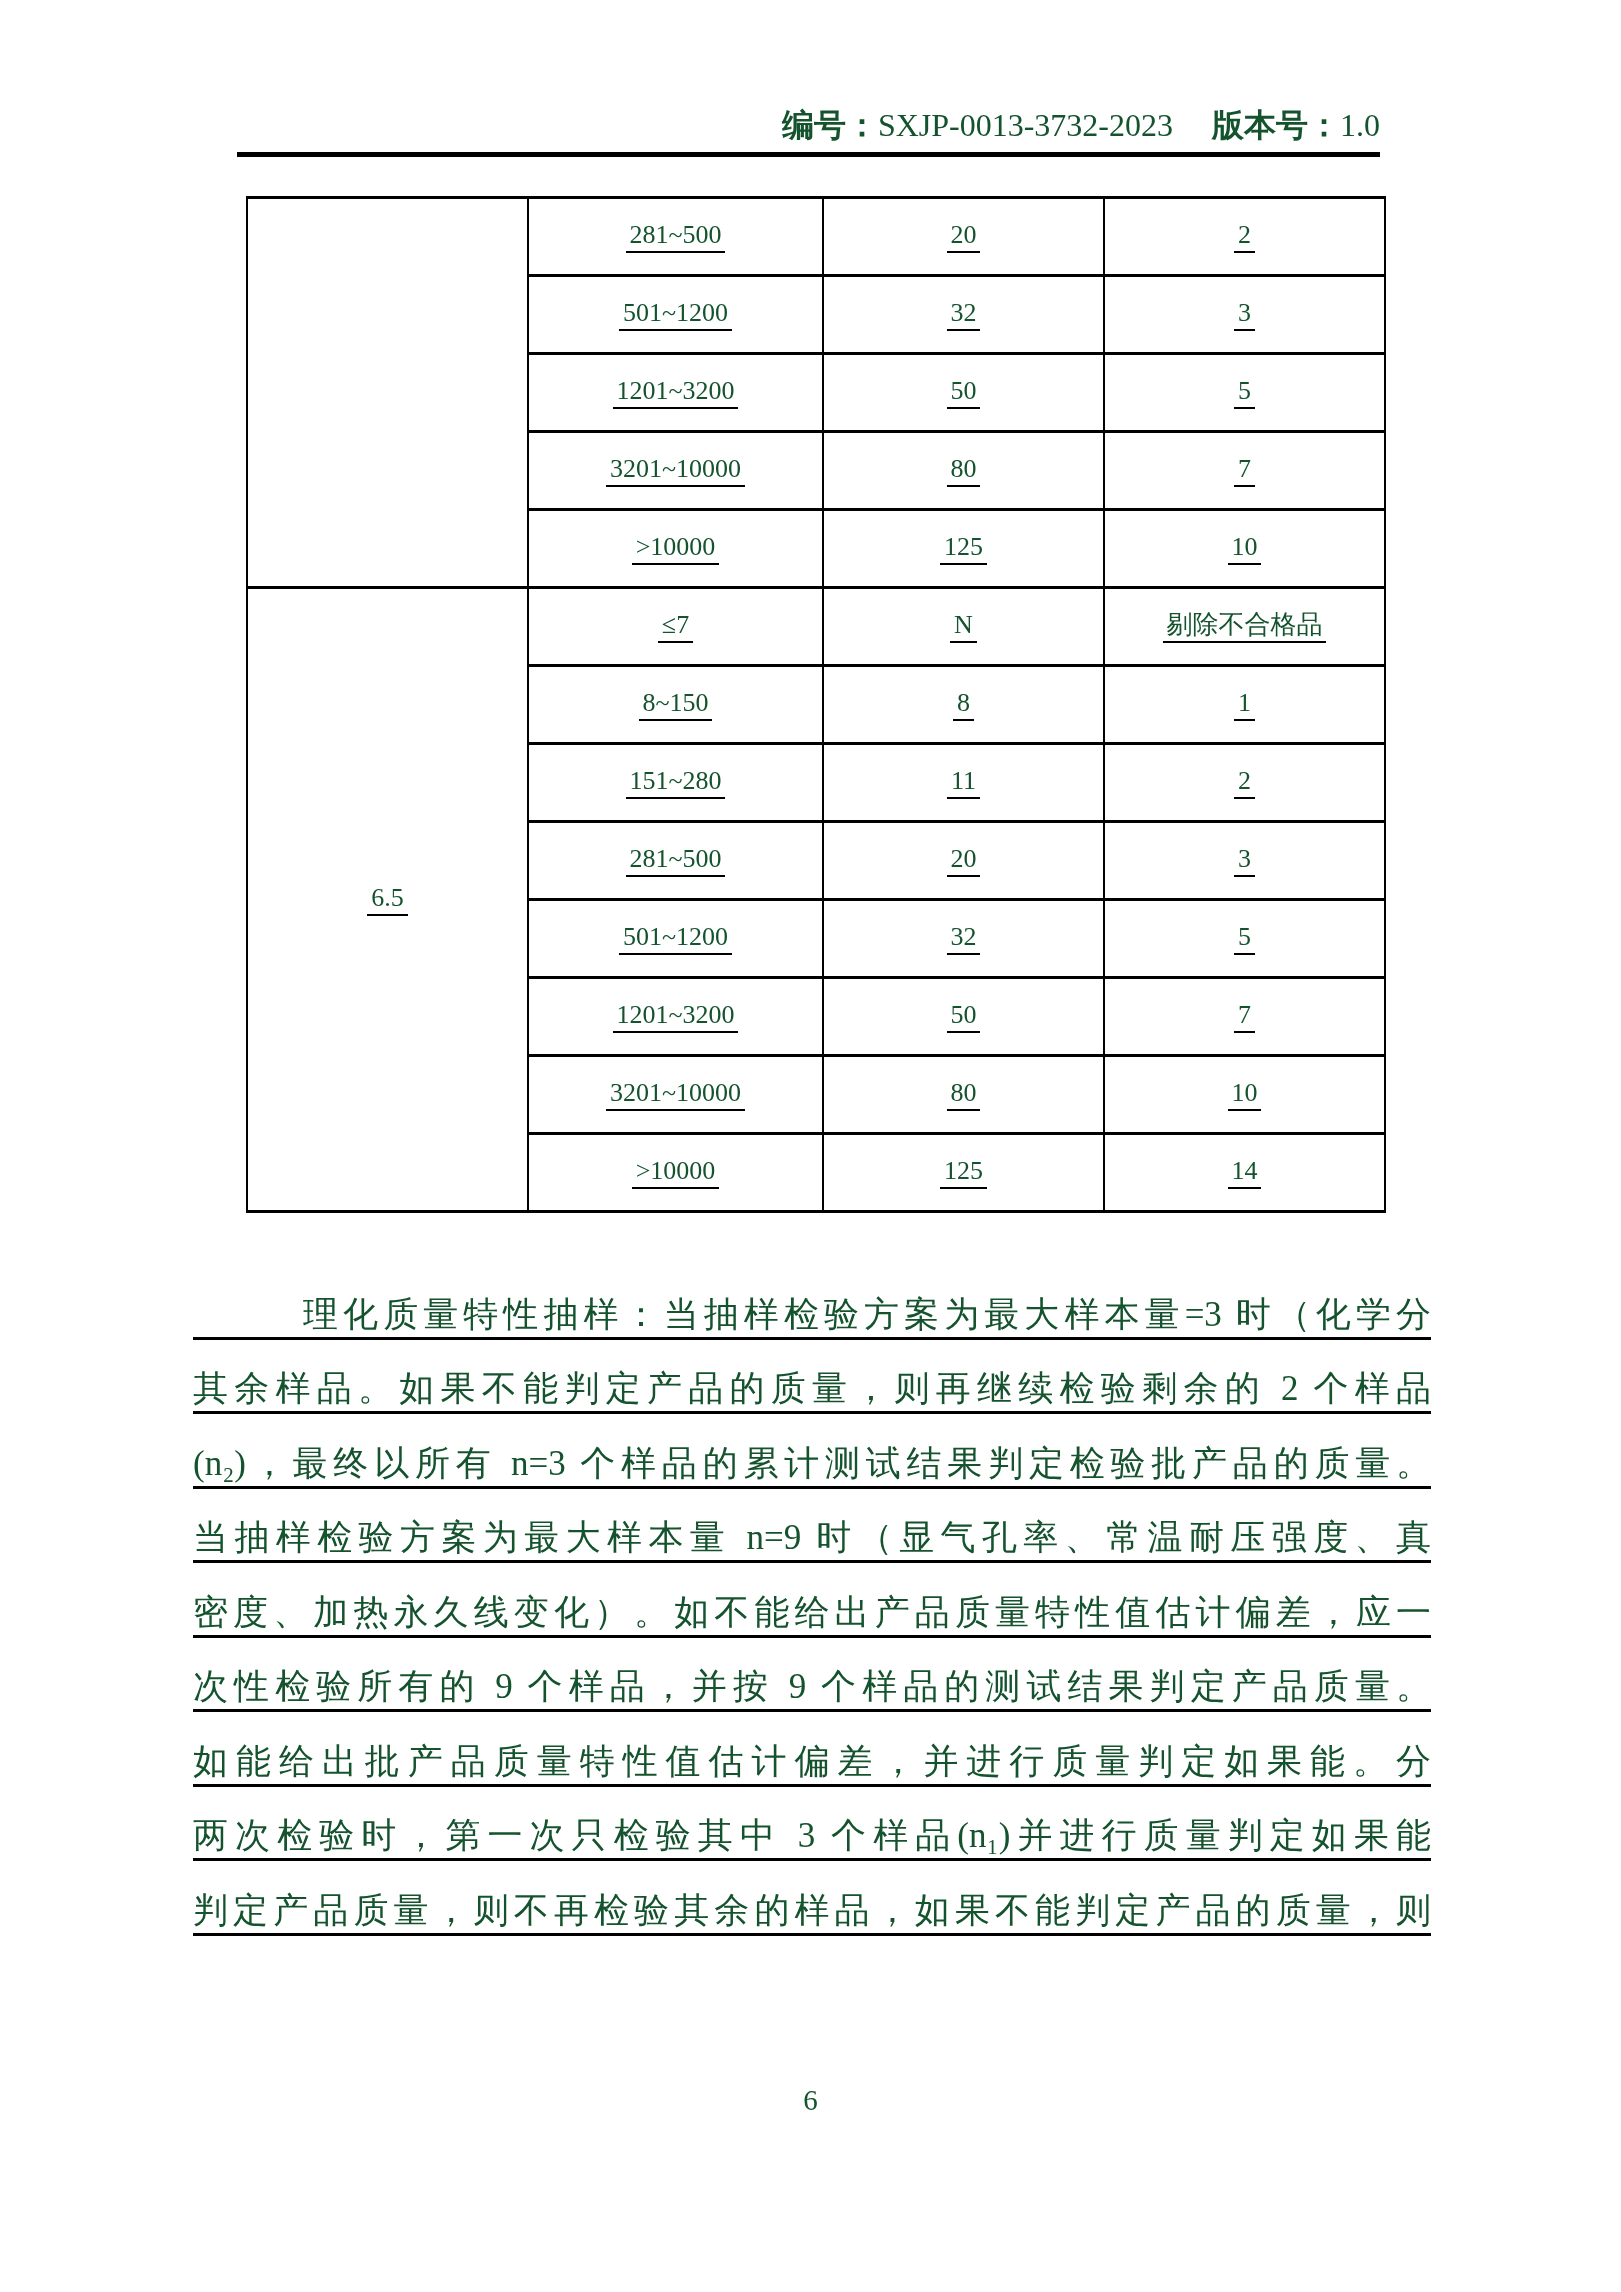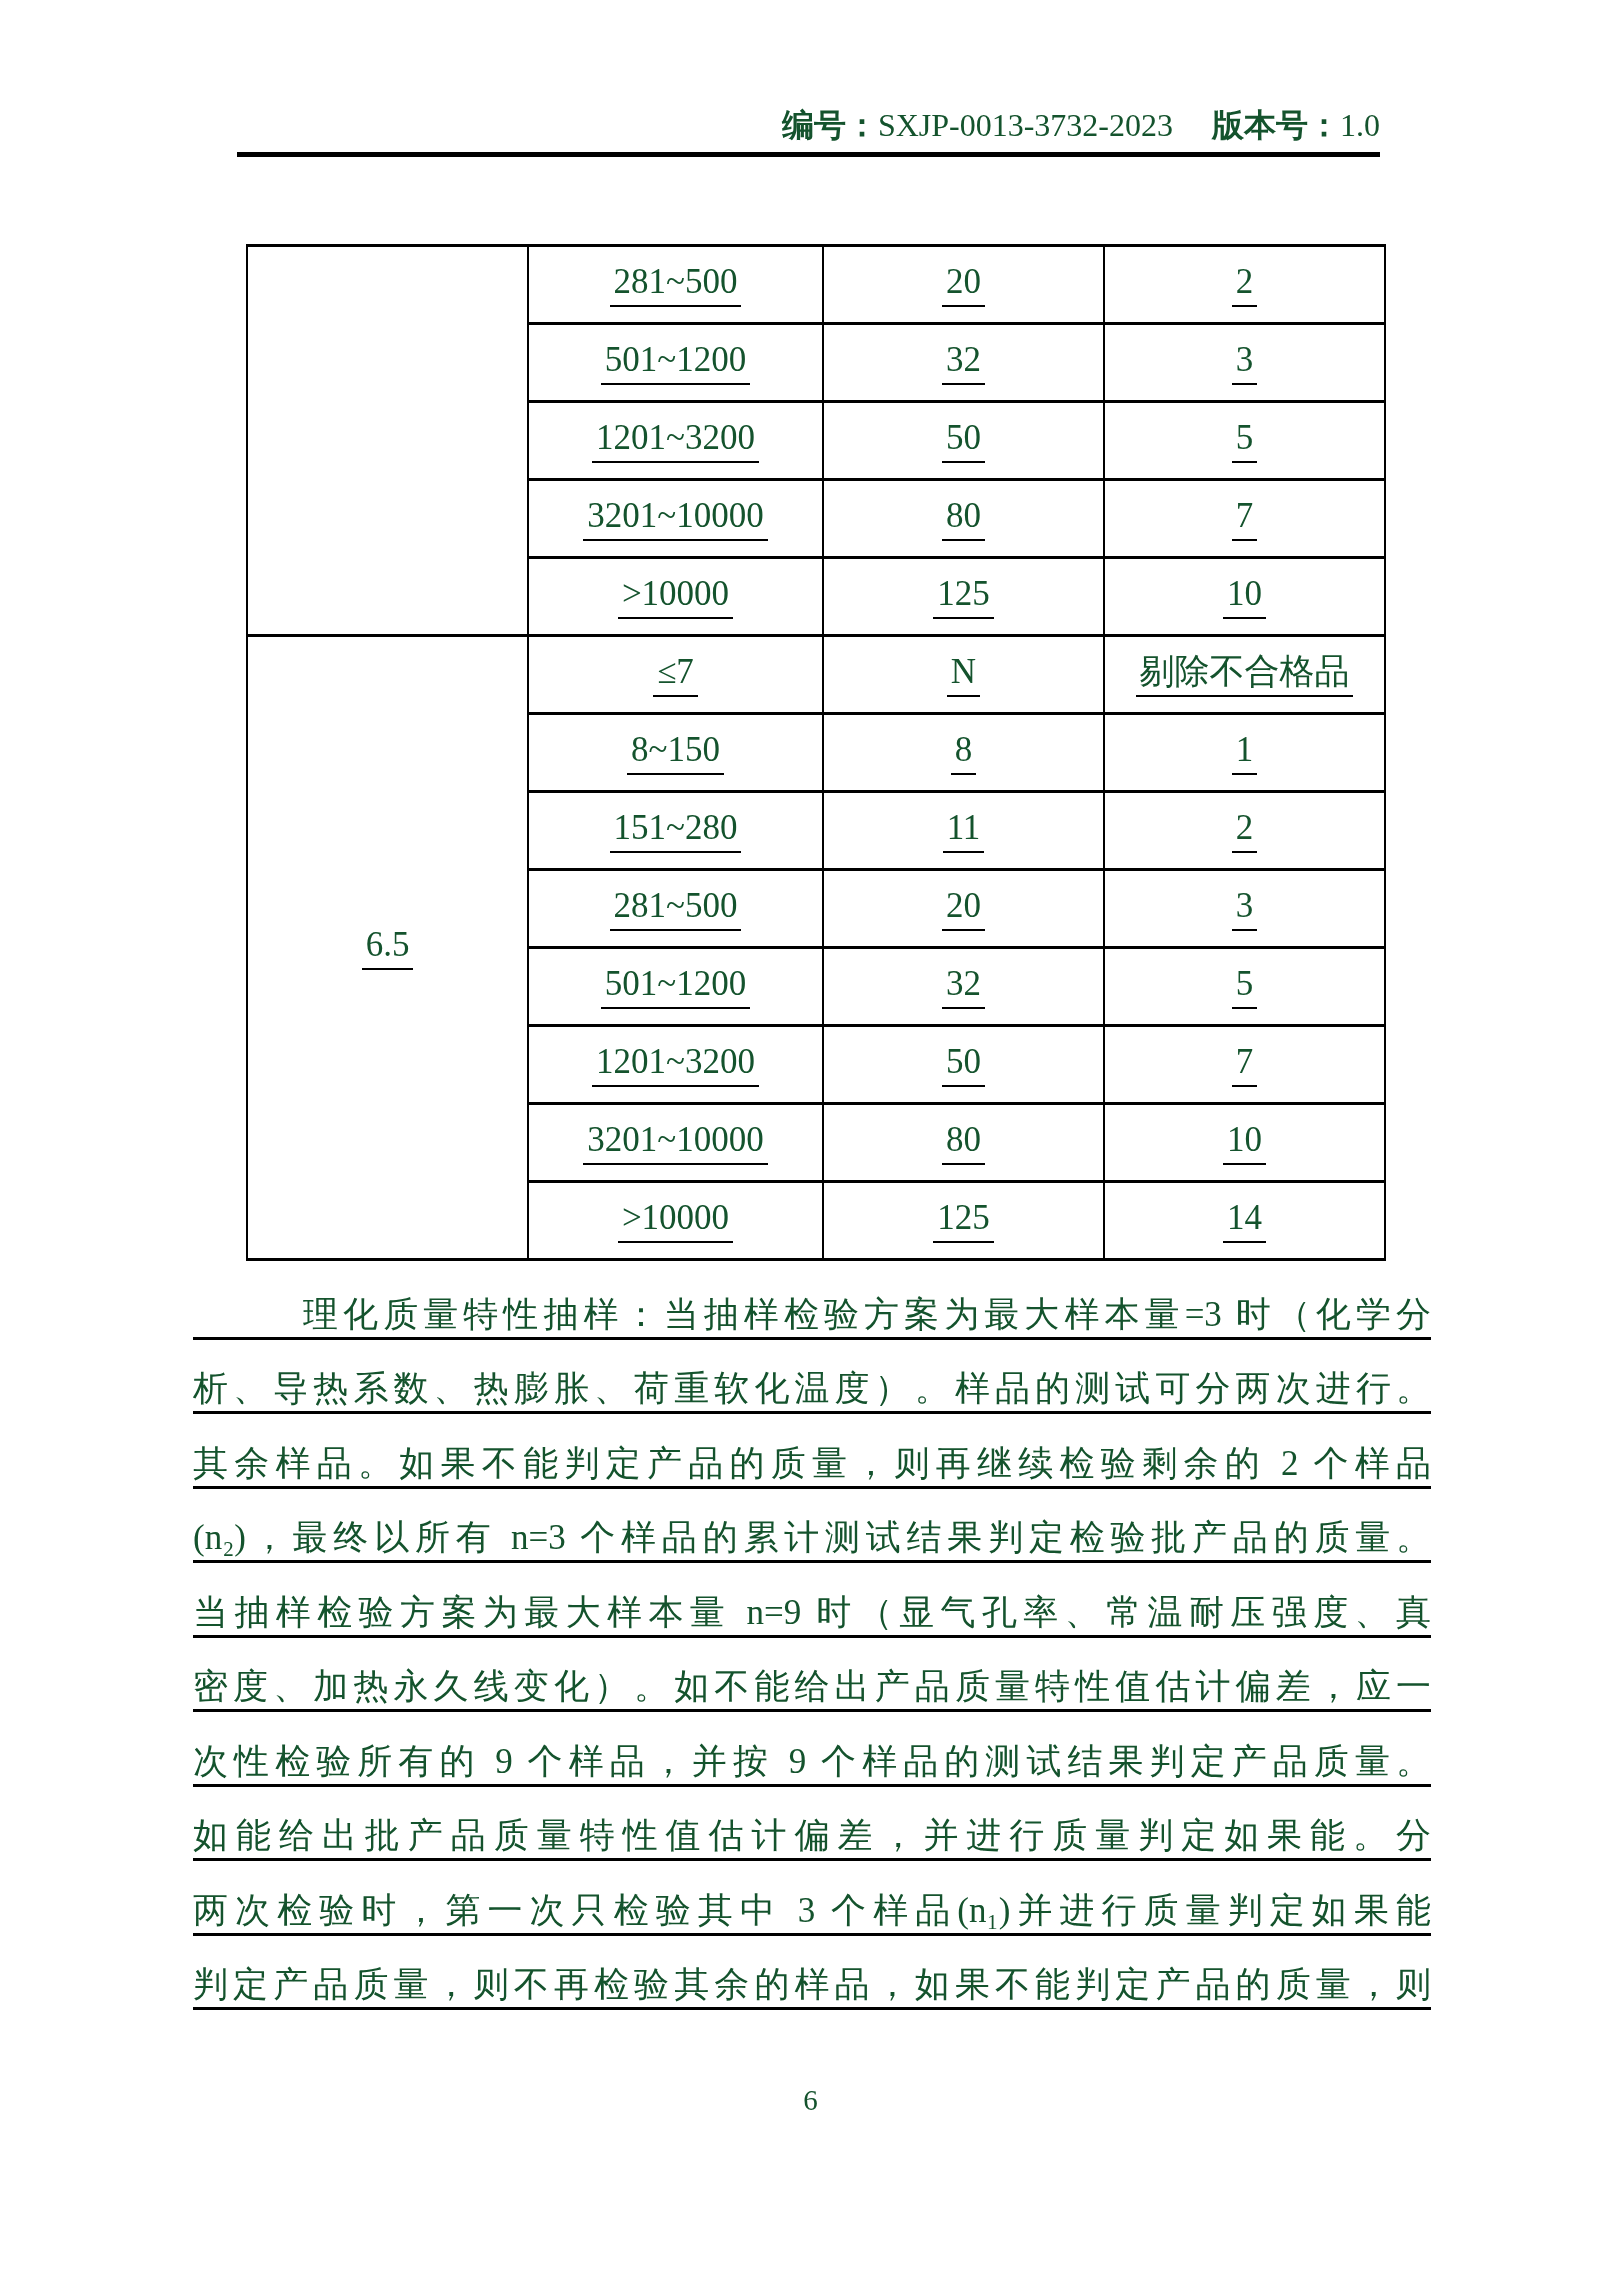--- a/index.html
+++ b/index.html
@@ -33,22 +33,21 @@
     background: #000000;
   }
 
   
   .sample-table {
     position: absolute;
     top: 196px;
     left: 246px;
     border-collapse: collapse;
     table-layout: fixed;
-    font-size: 35px;
-    margin-top: 48px;
+    font-size: 26px;
   }
   .sample-table td {
     border: 2.9px solid #000000;
     border-top-width: 3.9px;
     border-bottom-width: 3.9px;
     height: 78px;
     text-align: center;
     vertical-align: middle;
     padding: 0;
     box-sizing: border-box;
@@ -173,21 +172,20 @@
       <tr>
         <td><span class="u">&gt;10000</span></td>
         <td><span class="u">125</span></td>
         <td><span class="u">14</span></td>
       </tr>
     </tbody>
   </table>
 
   <div class="paragraph">
     <div class="para-line first">理化质量特性抽样：当抽样检验方案为最大样本量=3 时（化学分</div>
-    <div class="para-line">析、导热系数、热膨胀、荷重软化温度）。样品的测试可分两次进行。</div>
     <div class="para-line">其余样品。如果不能判定产品的质量，则再继续检验剩余的 2 个样品</div>
     <div class="para-line">(n₂)，最终以所有 n=3 个样品的累计测试结果判定检验批产品的质量。</div>
     <div class="para-line">当抽样检验方案为最大样本量 n=9 时（显气孔率、常温耐压强度、真</div>
     <div class="para-line">密度、加热永久线变化）。如不能给出产品质量特性值估计偏差，应一</div>
     <div class="para-line">次性检验所有的 9 个样品，并按 9 个样品的测试结果判定产品质量。</div>
     <div class="para-line">如能给出批产品质量特性值估计偏差，并进行质量判定如果能。分</div>
     <div class="para-line">两次检验时，第一次只检验其中 3 个样品(n₁)并进行质量判定如果能</div>
     <div class="para-line">判定产品质量，则不再检验其余的样品，如果不能判定产品的质量，则</div>
   </div>
 

